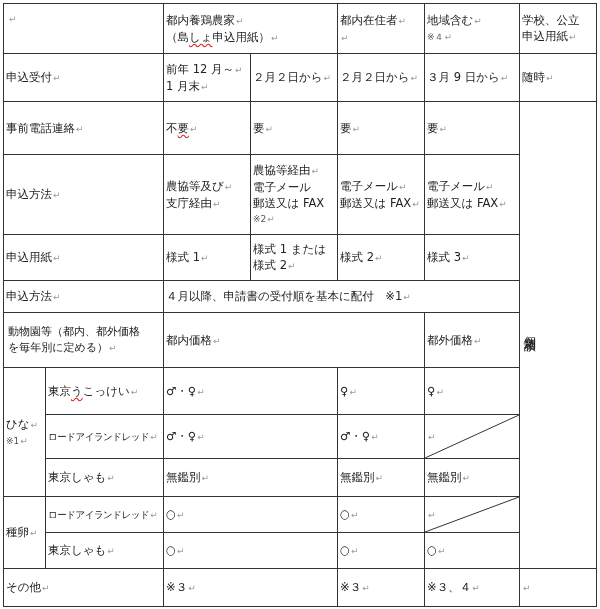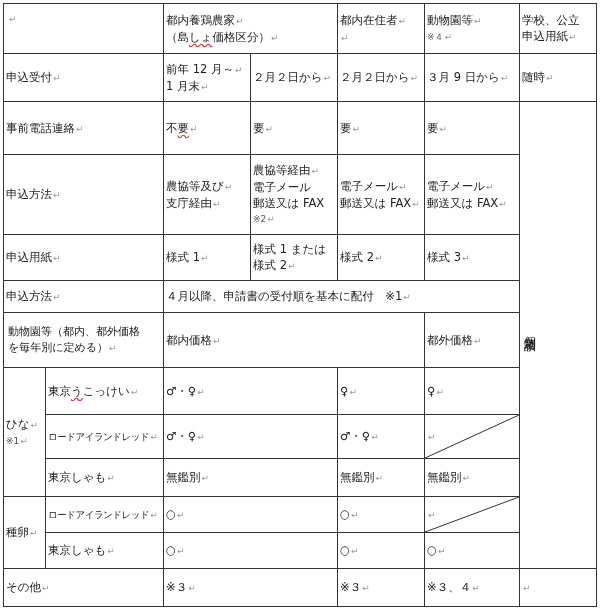--- a/index.html
+++ b/index.html
@@ -38,28 +38,28 @@
     <col style="width:87px">
     <col style="width:95px">
     <col style="width:77px">
   </colgroup>
 
   <tbody>
       <tr style="height:50px">
     <td colspan="2" class="left" style="vertical-align:top;padding-top:6px;"><span class="ret">↵</span></td>
     <td colspan="2">
       <div><span>都内養鶏農家</span><span class="ret">↵</span></div>
-      <div><span>（島</span><span class="wavy">しょ</span><span>価格区分）</span><span class="ret">↵</span></div>
+      <div><span>（島</span><span class="wavy">しょ</span><span>申込用紙）</span><span class="ret">↵</span></div>
     </td>
     <td>
       <div><span>都内在住者</span><span class="ret">↵</span></div>
       <div><span class="ret">↵</span></div>
     </td>
     <td>
-      <div><span>動物園等</span><span class="ret">↵</span></div>
+      <div><span>地域含む</span><span class="ret">↵</span></div>
       <div class="note"><span>※４</span><span class="ret">↵</span></div>
     </td>
     <td>
       <div>学校、公立</div>
       <div><span>申込用紙</span><span class="ret">↵</span></div>
     </td>
   </tr>
 
   <tr style="height:48px">
     <td colspan="2"><span>申込受付</span><span class="ret">↵</span></td>

